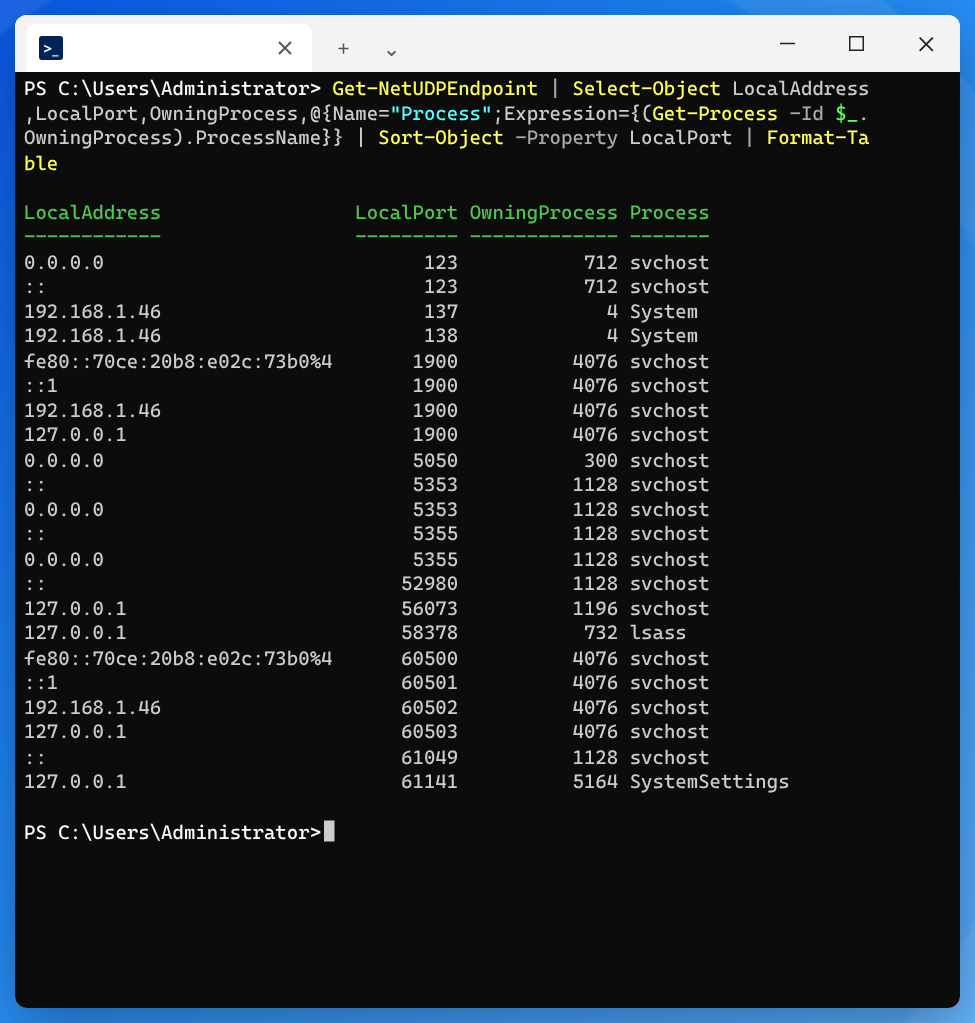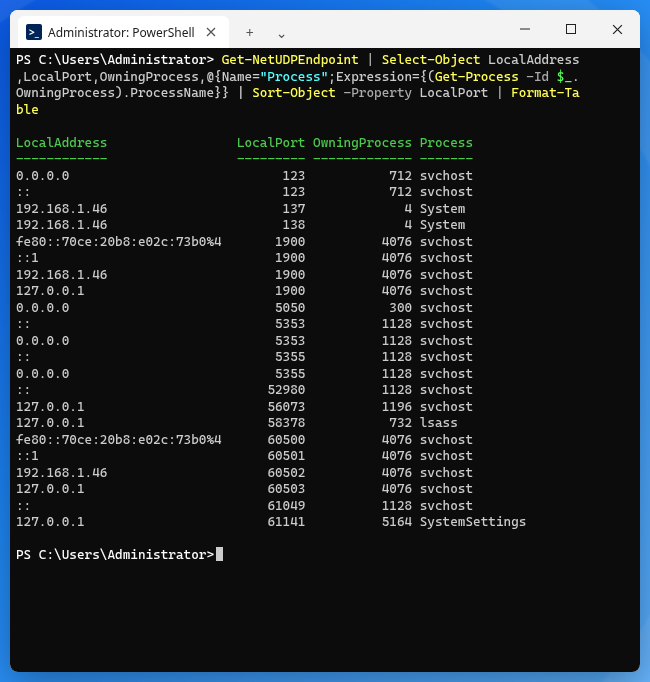--- a/index.html
+++ b/index.html
@@ -130,21 +130,20 @@
       margin-left: 2px;
     }
   </style>
 </head>
 <body>
 
 <div class="window">
   <div class="titlebar">
     <div class="tab">
       <span class="ps-icon">&gt;_</span>
-      <span>Administrator: PowerShell</span>
       <span class="close">
         <svg width="10" height="10" viewBox="0 0 10 10">
             <path d="M1 1 L9 9 M9 1 L1 9" stroke="#555" stroke-width="1.3" fill="none"></path>
           </svg>
       </span>
     </div>
     <div class="tab-strip-rest">
       <div class="tbtn">+</div>
       <div class="tbtn">⌄</div>
       <div class="win-controls">

